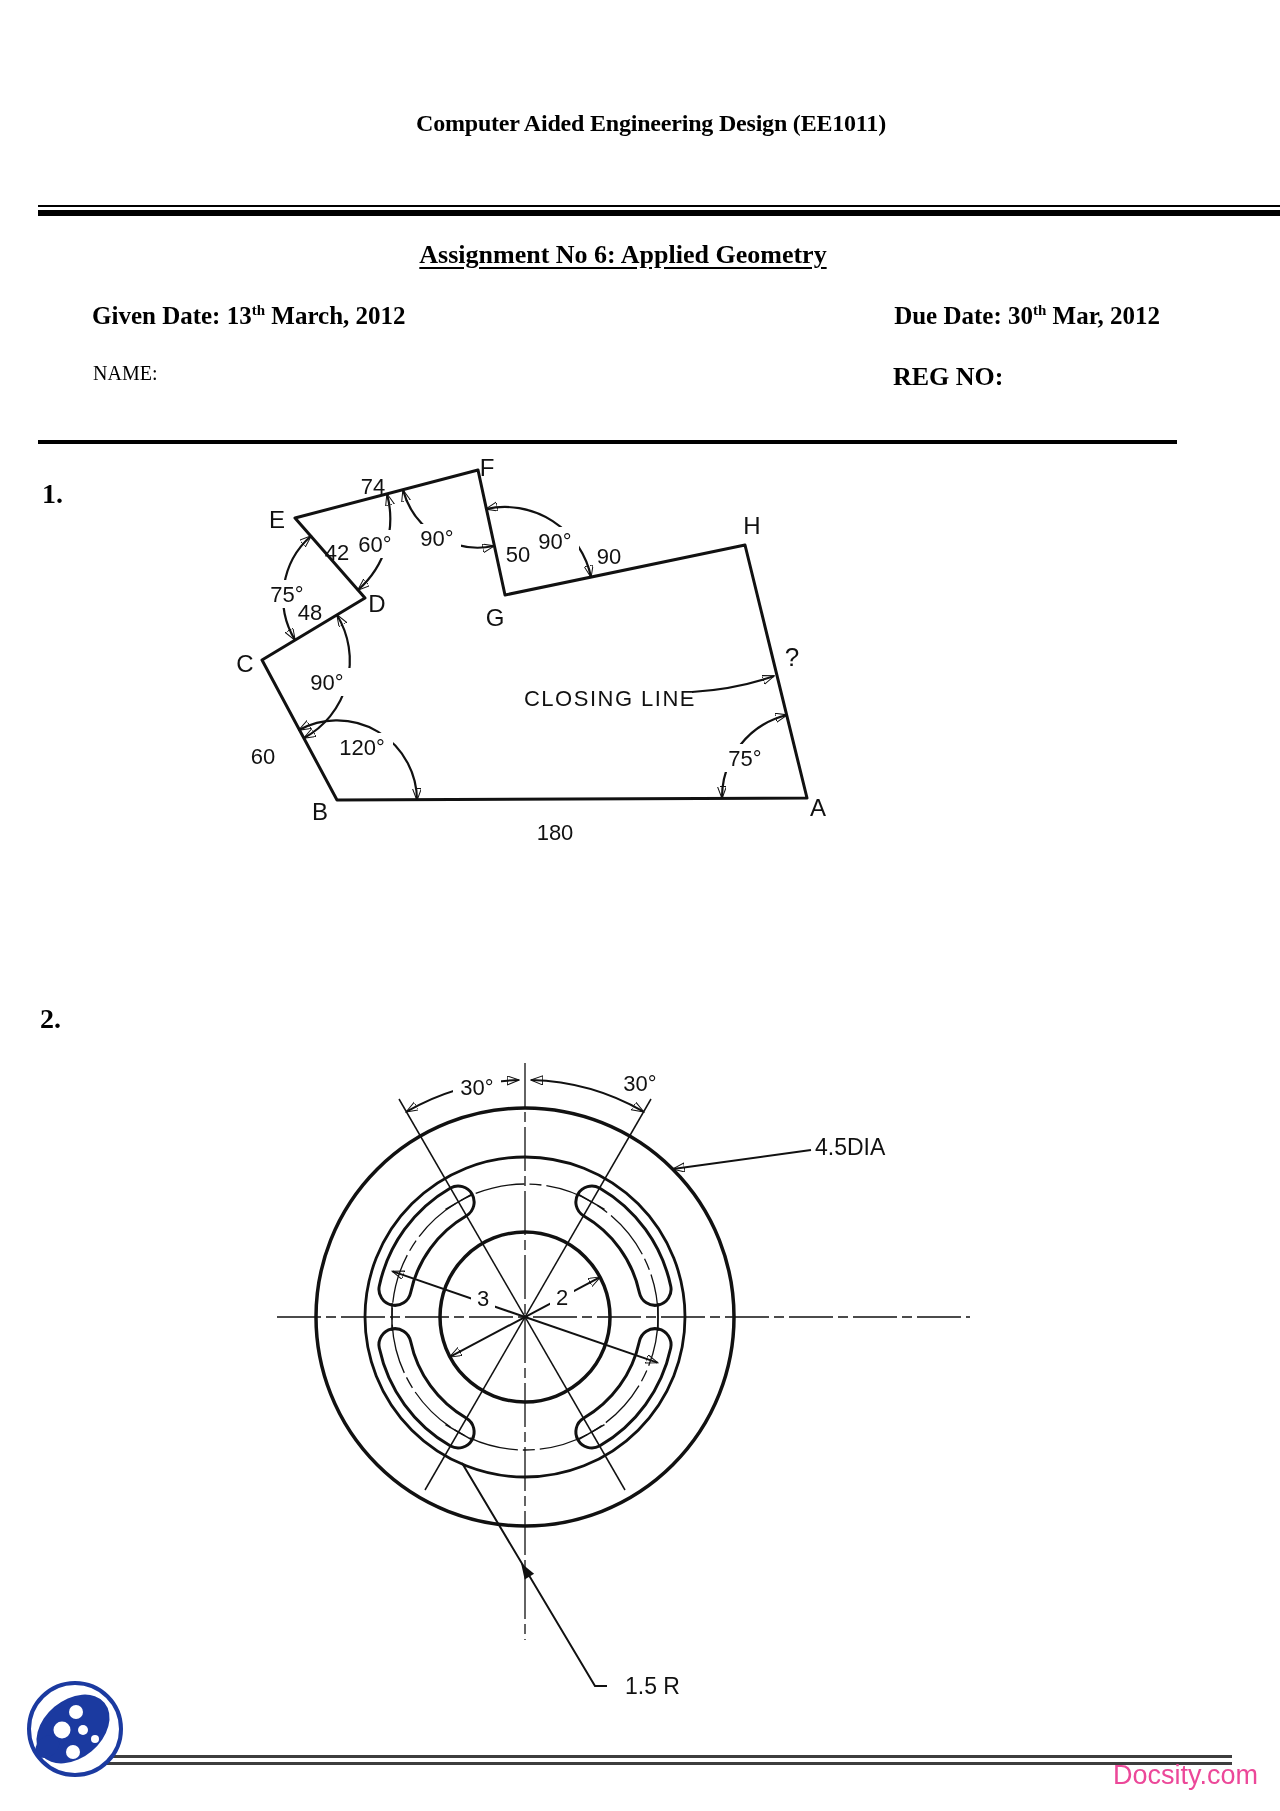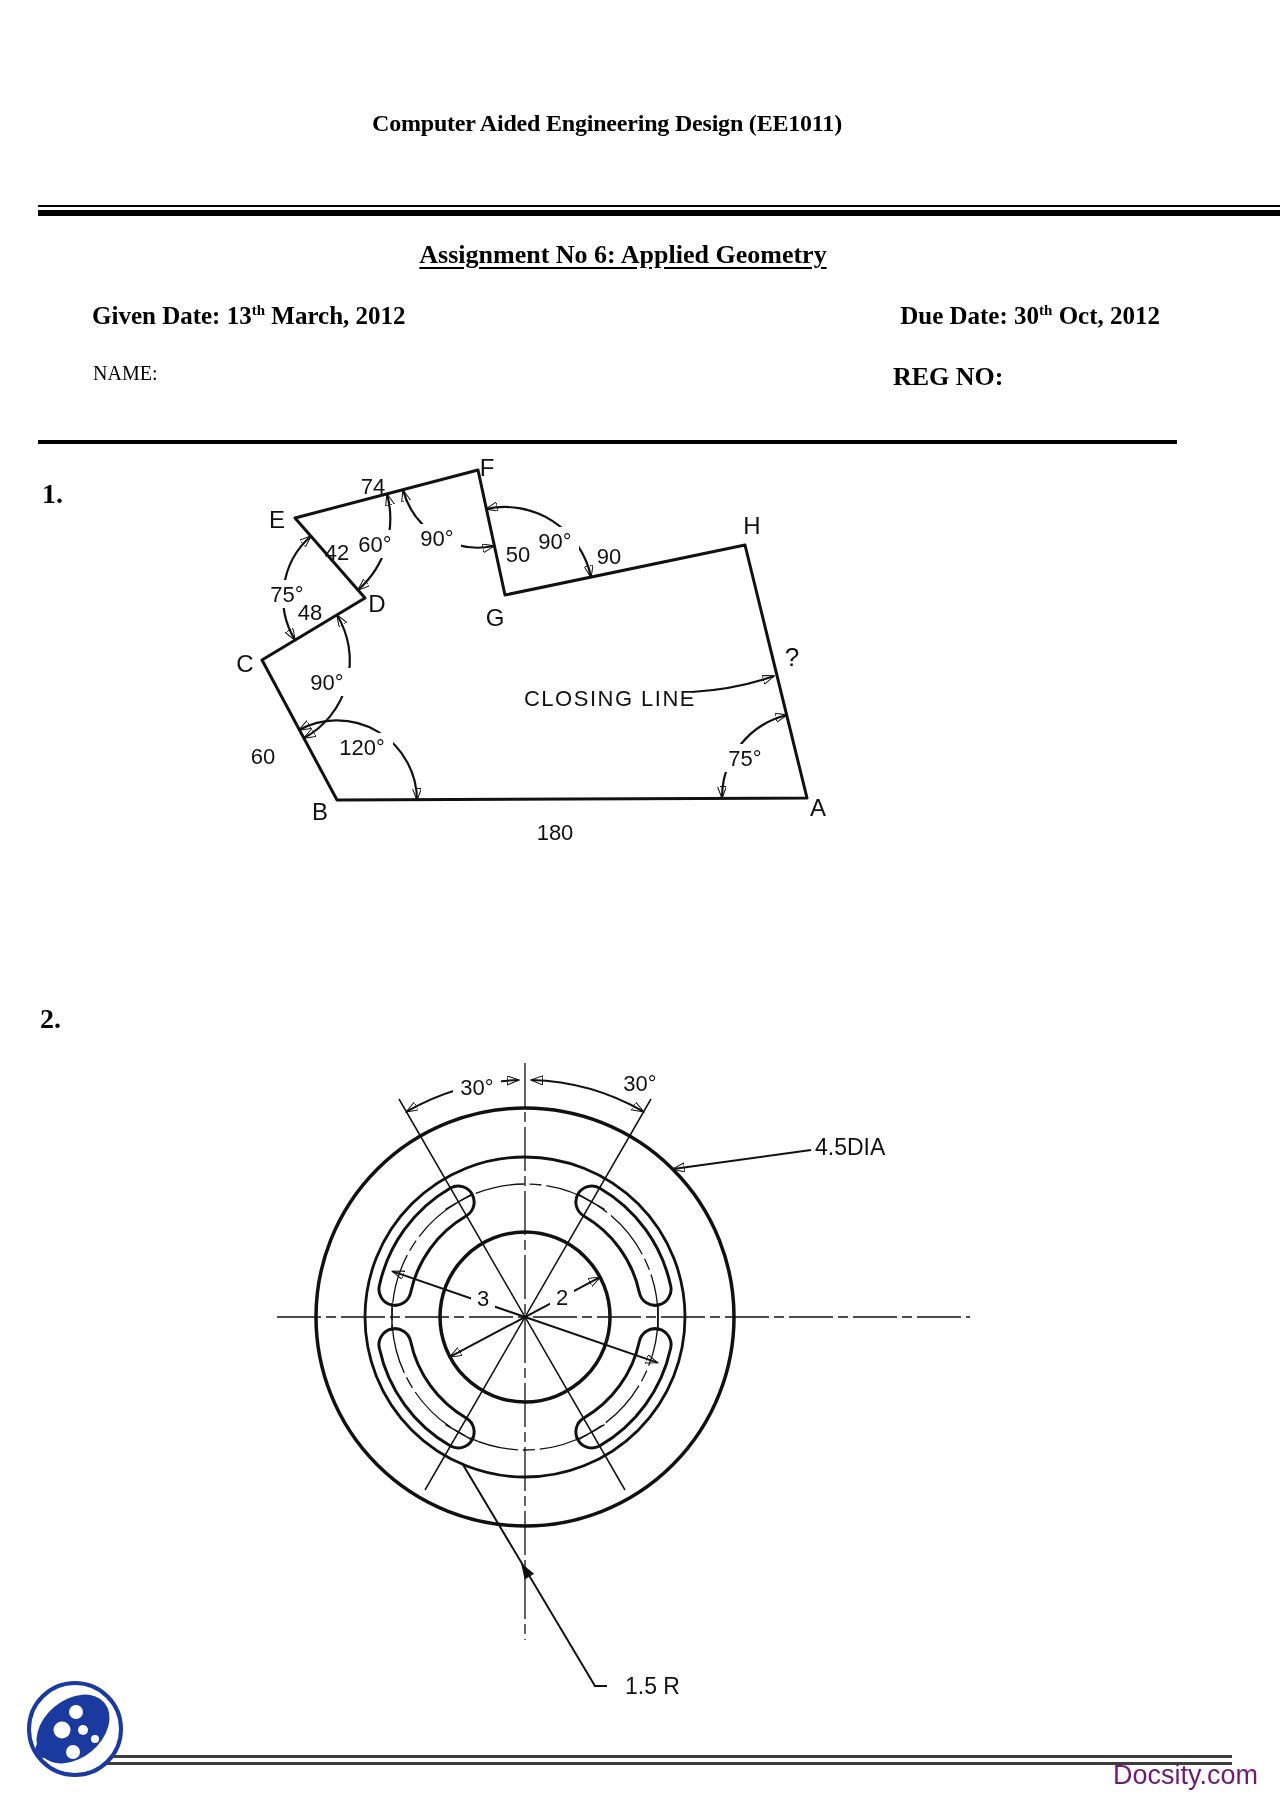--- a/index.html
+++ b/index.html
@@ -10,20 +10,21 @@
     font-family:"Liberation Serif", serif;
     color:#000;
     overflow:hidden;
   }
   .abs{position:absolute;}
   .course-title{
     left:0;top:110px;width:1214px;
     text-align:center;
     font-size:24px;font-weight:bold;
     letter-spacing:-0.2px;
+    padding-left:44px;
   }
   .rule-double-top{left:38px;right:0;top:205px;height:12px;}
   .rule-double-top .thin{height:2px;background:#000;}
   .rule-double-top .gap{height:3px;}
   .rule-double-top .thick{height:6px;background:#000;}
   .assignment-title{
     left:0;top:240px;width:1214px;
     text-align:center;
     font-size:26px;font-weight:bold;
     text-decoration:underline;
@@ -43,41 +44,41 @@
     font-family:"Liberation Sans", sans-serif;
     fill:#111;
   }
   .fig line, .fig path, .fig circle{stroke:#111;fill:none;}
   .rule-footer{left:86px;top:1755px;width:1146px;}
   .rule-footer .bar{height:3px;background:#3d3d3d;}
   .rule-footer .gap{height:4px;}
   .brand{
     right:22px;top:1760px;
     font-family:"Liberation Sans", sans-serif;
-    font-size:27px;color:#701a75;
+    font-size:27px;color:#ec4899;
   }
 </style>
 </head>
 <body>
 
 <div class="page">
 
   <div class="abs course-title">Computer Aided Engineering Design (EE1011)</div>
 
   <div class="abs rule-double-top">
     <div class="thin"></div>
     <div class="gap"></div>
     <div class="thick"></div>
   </div>
 
   <div class="abs assignment-title">Assignment No 6: Applied Geometry</div>
 
   <div class="abs given-date"><span>Given Date: 13</span><span class="sup">th</span><span> March, 2012</span></div>
 
-  <div class="abs due-date"><span>Due Date: 30</span><span class="sup">th</span><span> Oct, 2012</span></div>
+  <div class="abs due-date"><span>Due Date: 30</span><span class="sup">th</span><span> Mar, 2012</span></div>
 
   <div class="abs name-label">NAME:</div>
   <div class="abs reg-label">REG NO:</div>
 
   <div class="abs rule-mid"></div>
 
   <div class="abs qnum q1">1.</div>
 
   <svg class="abs fig" style="left:225px;top:442px;" width="650" height="420" viewBox="0 0 650 420">
     <defs>

